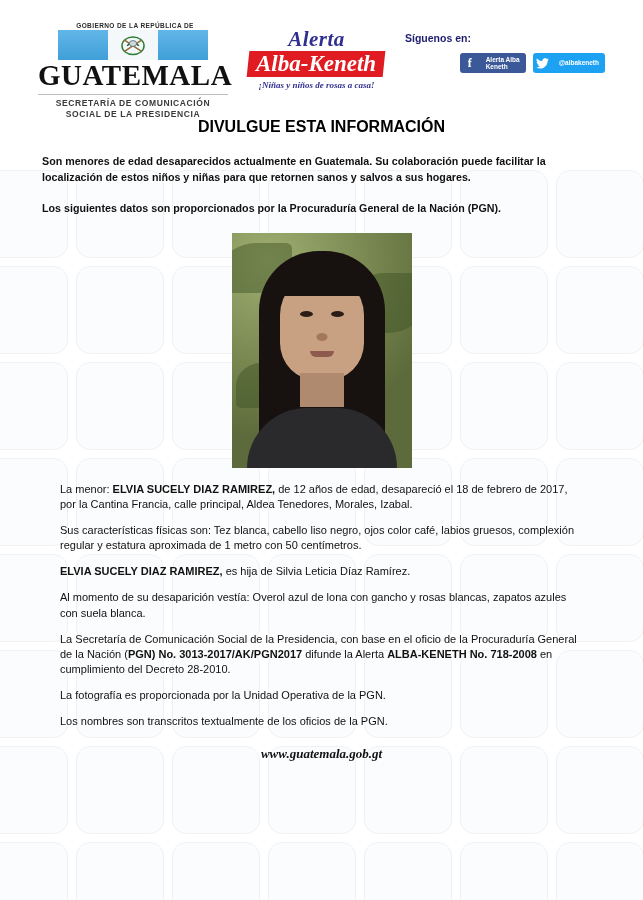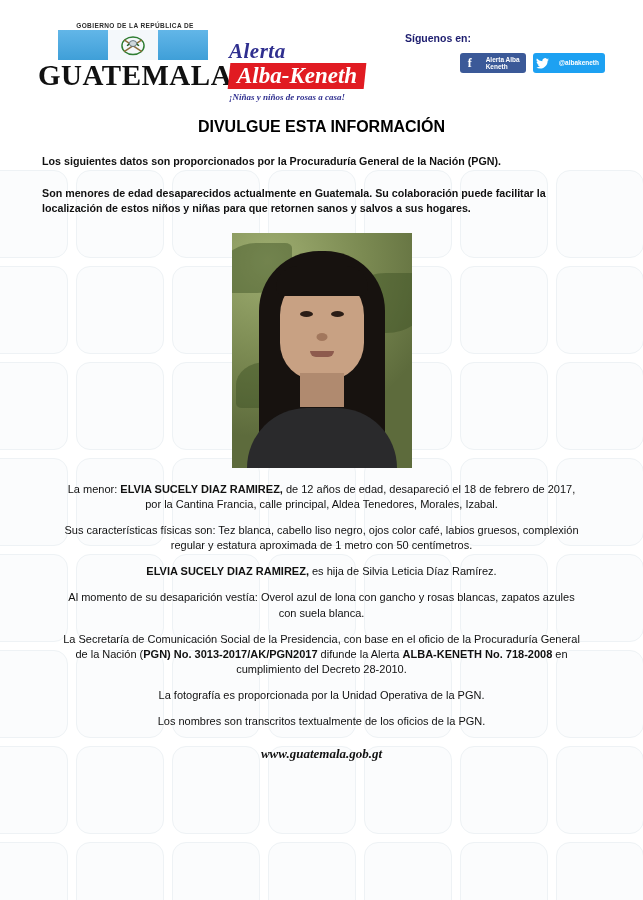--- a/index.html
+++ b/index.html
@@ -102,22 +102,22 @@
     padding-top: 3px;
     text-align: center;
     font-size: 8.5px;
     font-weight: bold;
     color: #3a3a3a;
     letter-spacing: .6px;
     line-height: 1.3;
   }
   .brand-center {
     width: 175px;
+    text-align: center;
     padding-top: 8px;
-    margin-top: 12px;
   }
   .alerta-word {
     font-family: "Liberation Serif", serif;
     font-style: italic;
     font-weight: bold;
     font-size: 21px;
     color: #2f2f8f;
     line-height: .95;
     letter-spacing: .5px;
   }
@@ -323,21 +323,21 @@
   
   .body-text {
     margin-top: 14px;
     padding: 0 22px;
   }
   .body-text p {
     margin: 0 0 11px 0;
     font-size: 11px;
     line-height: 1.38;
     color: #111;
-    text-align: center;
+    text-align: left;
   }
   .body-text b { font-weight: bold; }
 
   
   .footer {
     margin-top: 16px;
     text-align: center;
     font-family: "Liberation Serif", serif;
     font-style: italic;
     font-weight: bold;
@@ -420,20 +420,24 @@
           <div class="band blue"></div>
           <svg class="emblem" viewBox="0 0 40 38">
             <ellipse cx="20" cy="20" rx="15" ry="12" fill="none" stroke="#2e7d32" stroke-width="2"></ellipse>
             <path d="M8 12 L32 28 M32 12 L8 28" stroke="#8d6e3a" stroke-width="2"></path>
             <path d="M12 20 q8 -9 16 0" fill="none" stroke="#1b5e20" stroke-width="2"></path>
             <ellipse cx="20" cy="17" rx="5" ry="4" fill="#cfd8dc" stroke="#455a64" stroke-width="1"></ellipse>
           </svg>
         </div>
       </div>
       <div class="guatemala-word">GUATEMALA</div>
+      <div class="secretaria">
+        <div>SECRETARÍA DE COMUNICACIÓN</div>
+        <div>SOCIAL DE LA PRESIDENCIA</div>
+      </div>
     </div>
 
     <div class="brand-center">
       <div class="alerta-word">Alerta</div>
       <div class="ak-band"><span>Alba-Keneth</span></div>
       <div class="ak-sub">¡Niñas y niños de rosas a casa!</div>
     </div>
 
     <div class="brand-right">
       <div class="siguenos">Síguenos en:</div>
@@ -450,22 +454,22 @@
           </span>
           <span class="chip-label">@albakeneth</span>
         </a>
       </div>
     </div>
   </div>
 
   <div class="divulgue">DIVULGUE ESTA INFORMACIÓN</div>
 
   <div class="intro">
+    <p>Son menores de edad desaparecidos actualmente en Guatemala. Su colaboración puede facilitar la localización de estos niños y niñas para que retornen sanos y salvos a sus hogares.</p>
     <p>Los siguientes datos son proporcionados por la Procuraduría General de la Nación (PGN).</p>
-    <p>Son menores de edad desaparecidos actualmente en Guatemala. Su colaboración puede facilitar la localización de estos niños y niñas para que retornen sanos y salvos a sus hogares.</p>
   </div>
 
   <div class="photo-wrap">
     <div class="photo">
       <div class="ph-bg"></div>
       <div class="ph-leaf" style="left:-10px;top:10px;width:70px;height:50px;"></div>
       <div class="ph-leaf" style="right:-14px;top:40px;width:80px;height:60px;"></div>
       <div class="ph-leaf" style="left:4px;bottom:60px;width:60px;height:46px;"></div>
       <div class="ph-hair"></div>
       <div class="ph-face"></div>

